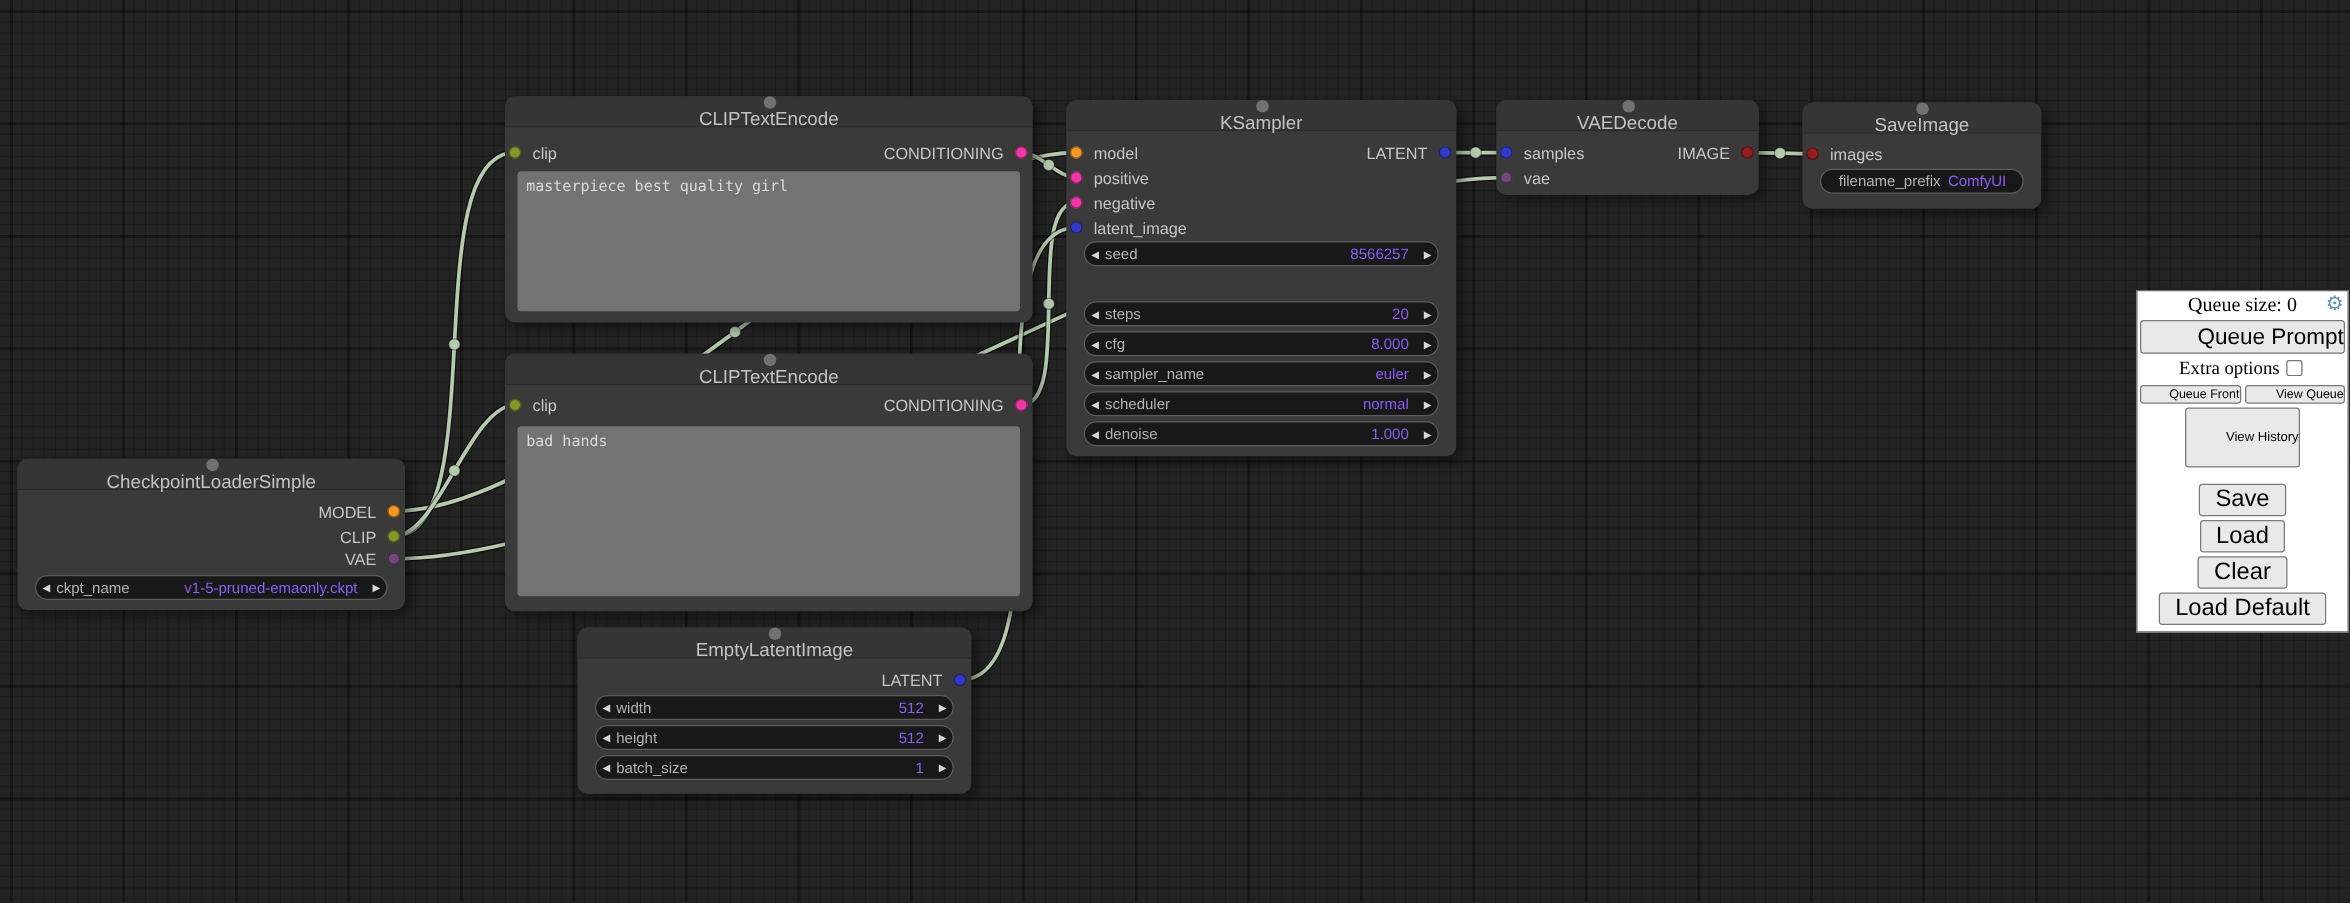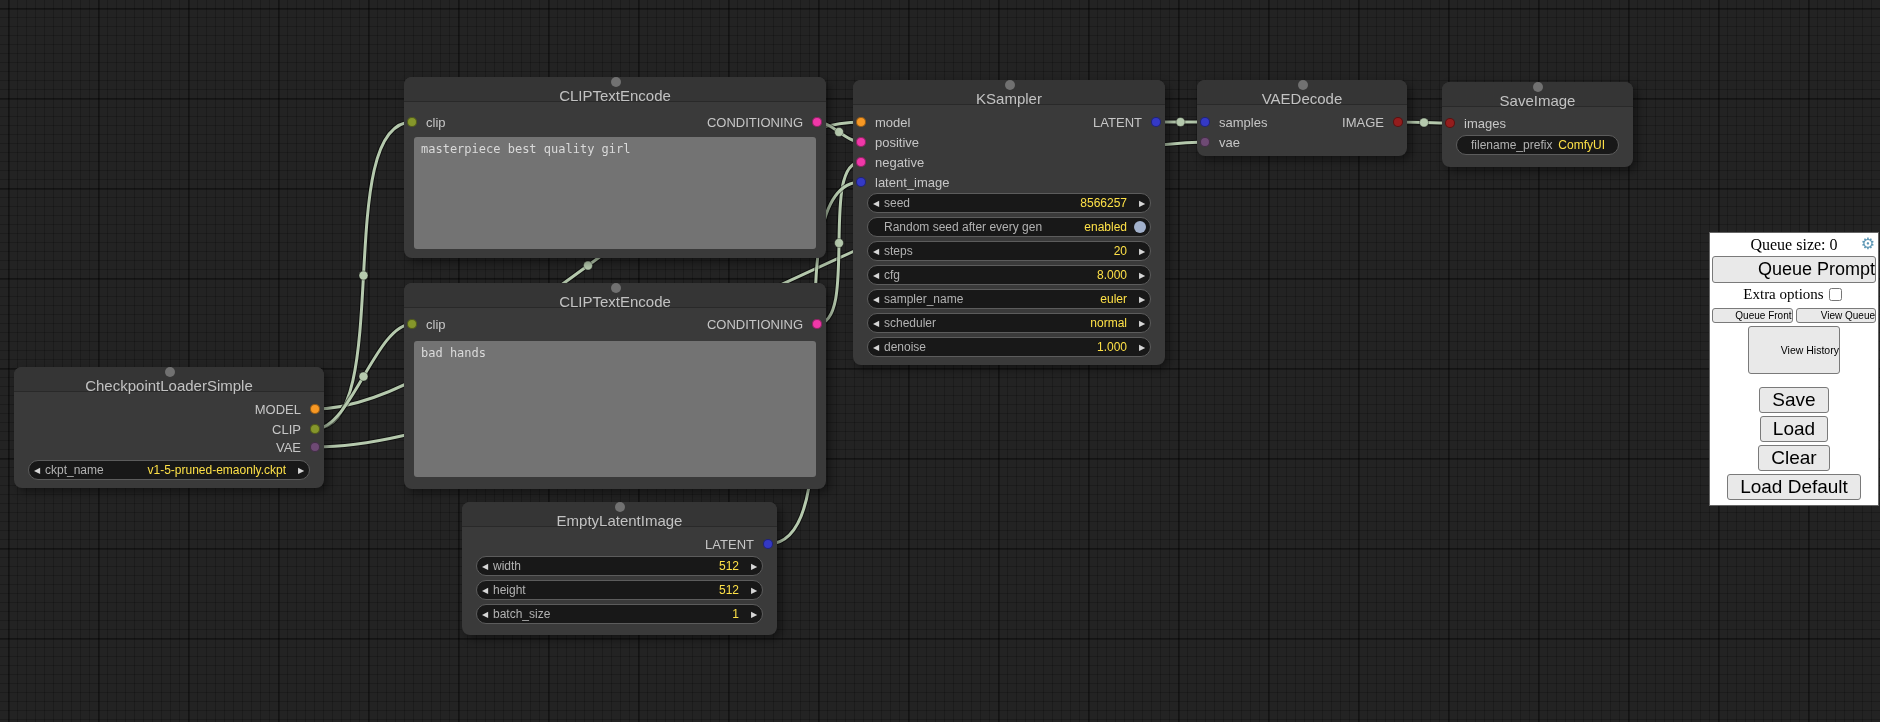--- a/index.html
+++ b/index.html
@@ -35,21 +35,21 @@
   .sdot{width:10px;height:10px;border-radius:50%;flex:none;
         box-shadow:inset 0 0 0 1px rgba(0,0,0,.4);}
   .slot.in .sdot{margin-right:9px;}
   .slot.out .sdot{margin-left:9px;}
   .widget{position:absolute;left:14px;right:14px;height:20px;margin-top:-10px;
           background:#181818;border:1px solid #5c5c5c;border-radius:10px;
           display:flex;align-items:center;font-size:12px;color:#aaa;
           box-sizing:border-box;white-space:nowrap;cursor:pointer;}
   .arr{width:16px;text-align:center;font-size:8px;color:#d6d6d6;flex:none;}
   .wlabel{color:#b2b2b2;}
-  .wvalue{margin-left:auto;color:#fde047;padding-right:7px;}
+  .wvalue{margin-left:auto;color:#8b5cf6;padding-right:7px;}
   .widget.toggle .wlabel{margin-left:16px;}
   .toggledot{width:12px;height:12px;border-radius:50%;margin-right:4px;flex:none;}
   .widget.plain .wlabel{margin-left:14px;}
   .widget.plain .wvalue{padding-right:13px;}
   .ntext{position:absolute;left:10px;right:10px;background:#737373;border-radius:3px;
          padding:5px 7px;box-sizing:border-box;white-space:pre-wrap;overflow:hidden;
          font-family:"DejaVu Sans Mono",monospace;font-size:12px;color:#dadada;}
 
   #menu{position:absolute;left:1709px;top:232px;width:170px;background:#ffffff;
         border:1px solid #666;box-sizing:border-box;padding:2px;text-align:center;
@@ -179,25 +179,20 @@
         <div class="slot out" style="top: 42px;">
           <span class="slabel">LATENT</span>
           <span class="sdot" style="background: rgb(52, 57, 197);"></span>
         </div>
         <div class="widget combo" style="top: 123px;">
           <span class="arr">◀</span>
           <span class="wlabel">seed</span>
           <span class="wvalue">8566257</span>
           <span class="arr">▶</span>
         </div>
-        <div class="widget toggle" style="top: 147px;">
-          <span class="wlabel">Random seed after every gen</span>
-          <span class="wvalue">enabled</span>
-          <span class="toggledot" style="background: rgb(162, 177, 204);"></span>
-        </div>
         <div class="widget combo" style="top: 171px;">
           <span class="arr">◀</span>
           <span class="wlabel">steps</span>
           <span class="wvalue">20</span>
           <span class="arr">▶</span>
         </div>
         <div class="widget combo" style="top: 195px;">
           <span class="arr">◀</span>
           <span class="wlabel">cfg</span>
           <span class="wvalue">8.000</span>

